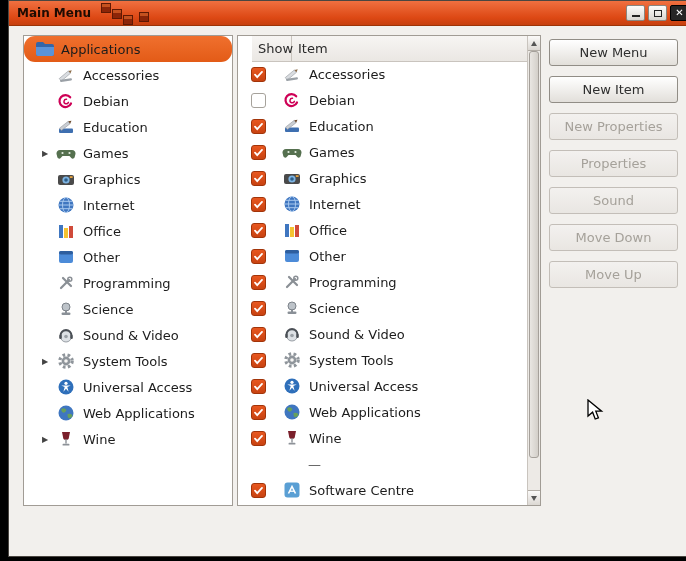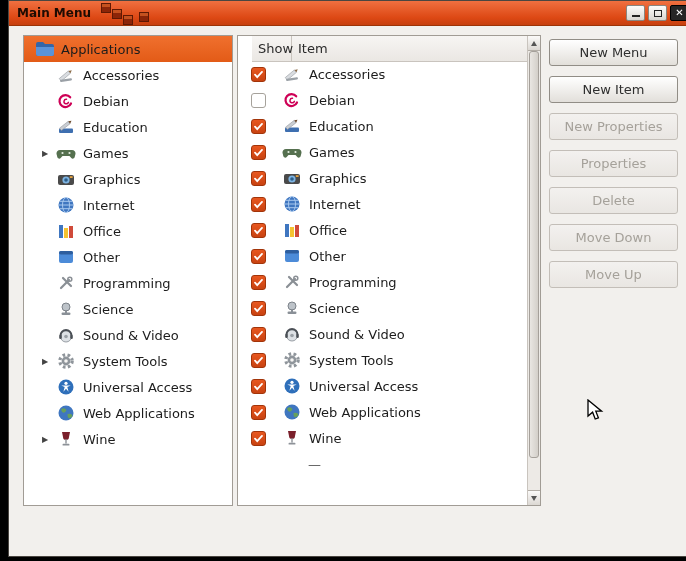--- a/index.html
+++ b/index.html
@@ -21,21 +21,21 @@
           display:flex;align-items:center;justify-content:center;cursor:pointer;}
   .winbtn.close{background:#262626;border-color:#000;}
   .g-min{width:8px;height:2px;background:#222;margin-top:6px;}
   .g-max{width:8px;height:7px;border:1.5px solid #222;box-sizing:border-box;}
   .g-x{color:#fff;font-size:10px;line-height:10px;}
   
   .tree-panel{position:absolute;left:14px;top:34px;width:210px;height:471px;background:#fff;
               border:1px solid #A19C95;box-sizing:border-box;overflow:hidden;}
   .tree-row{display:flex;align-items:center;height:26px;font-size:13px;color:#1c1c1c;cursor:default;}
   .tree-row.root{padding-left:10px;}
-  .tree-row.root.selected{background:linear-gradient(var(--selection-orange-light,#F0702E),var(--selection-orange,#E35B17));}
+  .tree-row.root.selected{background:linear-gradient(var(--selection-orange-light,#F0702E),var(--selection-orange,#E35B17));border-radius:11px;}
   .tree-row.child{padding-left:18px;}
   .expander{width:14px;font-size:8px;color:#444;text-align:left;flex:none;}
   .icon{width:20px;height:20px;flex:none;display:inline-flex;align-items:center;justify-content:center;margin-right:7px;}
   .icon svg{width:20px;height:20px;}
   
   .list-panel{position:absolute;left:228px;top:34px;width:304px;height:471px;background:#fff;
               border:1px solid #A19C95;box-sizing:border-box;overflow:hidden;}
   .list-header{position:absolute;left:0;top:0;right:13px;height:25px;display:flex;
                background:linear-gradient(#F7F5F3,#EAE7E3);border-bottom:1px solid #C9C4BE;font-size:13px;color:#2b2b2b;margin-left:14px;}
   .col-show{width:40px;line-height:25px;padding-left:6px;border-right:1px solid #C9C4BE;box-sizing:border-box;}
@@ -582,38 +582,57 @@
               </span>
               <span>Wine</span>
             </div>
           </div>
           <div class="list-row">
             <div class="cell-show"></div>
             <div class="cell-item">
               <span class="sep-dash">—</span>
             </div>
           </div>
+          <div class="list-row">
+            <div class="cell-show">
+              <div class="checkbox checked">
+                <svg viewBox="0 0 12 12" width="11" height="11">
+                  <path d="M2.2 6.2l2.4 2.6L9.8 3.2" fill="none" stroke="#fff" stroke-width="2" stroke-linecap="round"></path>
+                </svg>
+              </div>
+            </div>
+            <div class="cell-item">
+              <span class="icon">
+                <svg viewBox="0 0 20 20">
+                  <rect x="2.5" y="2.5" width="15" height="15" rx="3" fill="#5A9FD4"></rect>
+                  <path d="M6.5 13.5L10 6.5l3.5 7" stroke="#fff" stroke-width="1.6" fill="none"></path>
+                  <path d="M7.9 11.2h4.2" stroke="#fff" stroke-width="1.3"></path>
+                </svg>
+              </span>
+              <span>Software Centre</span>
+            </div>
+          </div>
         </div>
       <div class="scrollbar">
         <div class="sb-btn up" style="top:0;">
             <span class="tri-up"></span>
           </div>
         <div class="sb-thumb"></div>
         <div class="sb-btn down">
             <span class="tri-down"></span>
           </div>
       </div>
     </div>
 
     <div class="actions" id="actions">
         <button class="btn action">New Menu</button>
         <button class="btn action">New Item</button>
         <button class="btn action disabled">New Properties</button>
         <button class="btn action disabled">Properties</button>
-        <button class="btn action disabled">Delete</button>
+        <button class="btn action disabled">Sound</button>
         <button class="btn action disabled">Move Down</button>
         <button class="btn action disabled">Move Up</button>
       </div>
 
 
     <svg class="cursor" width="18" height="24" viewBox="0 0 18 24">
       <path d="M1 1 L1 17 L5.6 13.2 L8.2 20 L11.4 18.8 L8.8 12.2 L14.6 12.2 Z" fill="#fff" stroke="#000" stroke-width="1.3"></path>
     </svg>
 
   </div>

